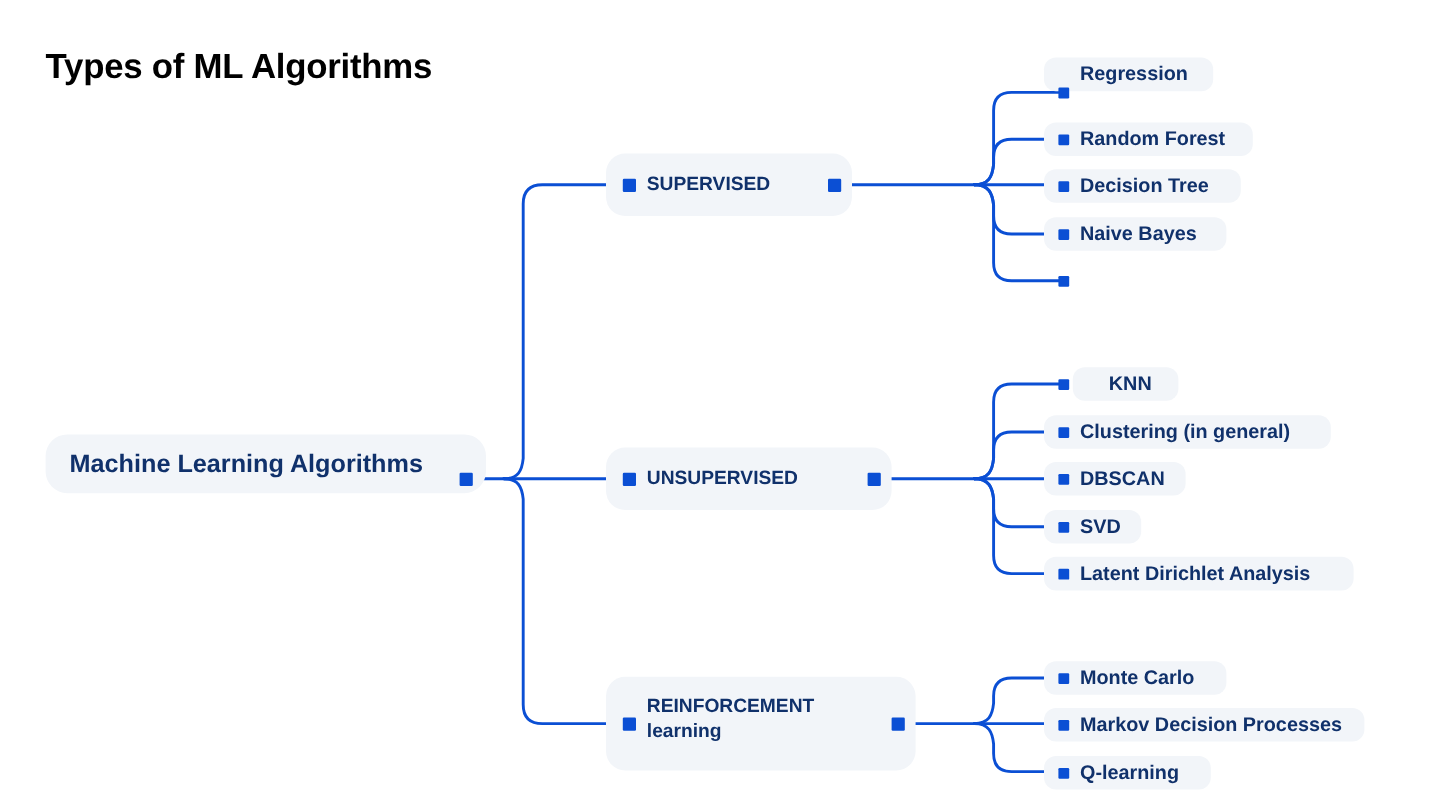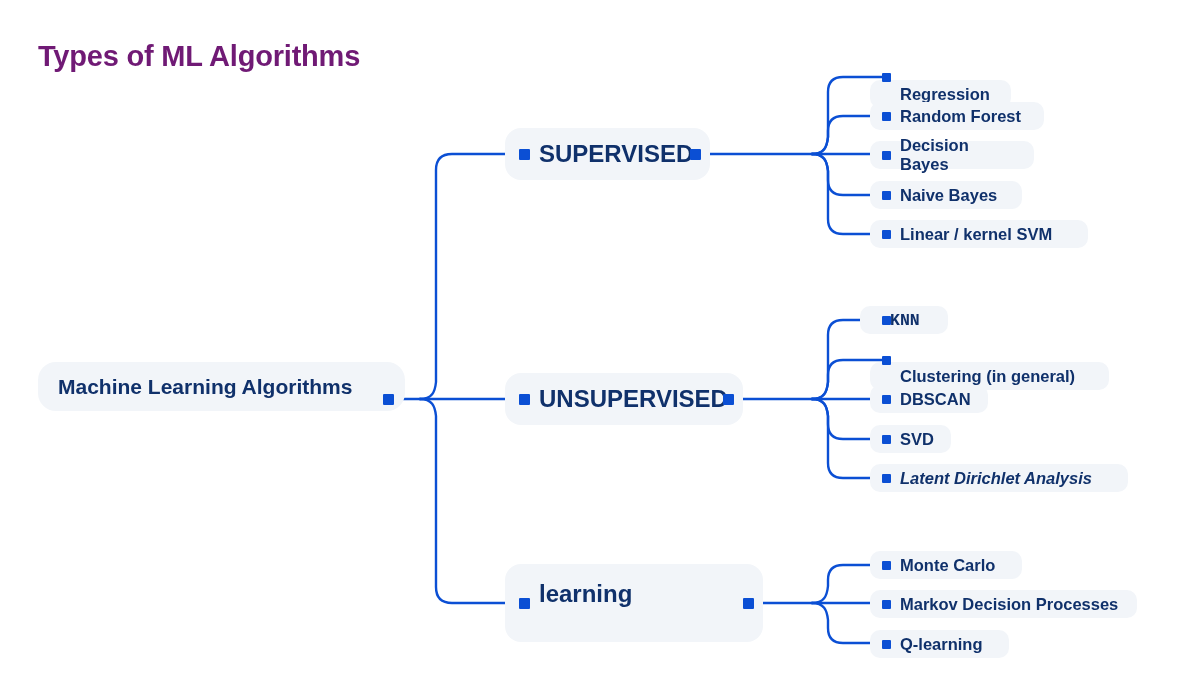--- a/index.html
+++ b/index.html
@@ -23,21 +23,21 @@
     height: 674px;
   }
 
   
   .page-title {
     position: absolute;
     left: 38px;
     top: 40px;
     font-size: 29px;
     font-weight: bold;
-    color: #701a75;
+    color: #000000;
     letter-spacing: -0.2px;
     white-space: nowrap;
   }
 
   
   .links {
     position: absolute;
     left: 0;
     top: 0;
     width: 1200px;
@@ -66,21 +66,21 @@
   .node-root {
     border-radius: 18px;
     font-size: 21px;
     font-weight: bold;
     padding-left: 20px;
     padding-right: 38px;
   }
 
   .node-branch {
     border-radius: 16px;
-    font-size: 24px;
+    font-size: 16px;
     font-weight: bold;
     padding-left: 34px;
     padding-right: 34px;
   }
   .node-branch.two-line {
     align-items: flex-start;
     padding-top: 13px;
     line-height: 1.32;
   }
 
@@ -144,77 +144,75 @@
     <span>Machine Learning Algorithms</span>
   </div>
   <div class="marker marker-lg" style="left:383px; top:394px;"></div>
 
   <div class="node node-branch" style="left:505px; top:128px; width:205px; height:52px;">
     <span>SUPERVISED</span>
   </div>
   <div class="marker marker-lg" style="left:519px; top:149px;"></div>
   <div class="marker marker-lg" style="left:690px; top:149px;"></div>
 
-  <div class="node node-leaf" style="left:870px; top:80px; width:141px;">
+  <div class="node node-leaf" style="left:870px; top:48px; width:141px;">
     <span>Regression</span>
   </div>
   <div class="marker marker-sm" style="left:882px; top:73px;"></div>
 
   <div class="node node-leaf" style="left:870px; top:102px; width:174px;">
     <span>Random Forest</span>
   </div>
   <div class="marker marker-sm" style="left:882px; top:112px;"></div>
 
   <div class="node node-leaf" style="left:870px; top:141px; width:164px;">
-    <span>Decision Bayes</span>
+    <span>Decision Tree</span>
   </div>
   <div class="marker marker-sm" style="left:882px; top:151px;"></div>
 
   <div class="node node-leaf" style="left:870px; top:181px; width:152px;">
     <span>Naive Bayes</span>
   </div>
   <div class="marker marker-sm" style="left:882px; top:191px;"></div>
 
-  <div class="node node-leaf" style="left:870px; top:220px; width:218px;">
-    <span>Linear / kernel SVM</span>
-  </div>
   <div class="marker marker-sm" style="left:882px; top:230px;"></div>
 
   <div class="node node-branch" style="left:505px; top:373px; width:238px; height:52px;">
     <span>UNSUPERVISED</span>
   </div>
   <div class="marker marker-lg" style="left:519px; top:394px;"></div>
   <div class="marker marker-lg" style="left:723px; top:394px;"></div>
 
-  <div class="node node-leaf" style="left:860px; top:306px; width:88px;font-family:Liberation Mono, monospace;">
+  <div class="node node-leaf" style="left:894px; top:306px; width:88px;">
     <span>KNN</span>
   </div>
   <div class="marker marker-sm" style="left:882px; top:316px;"></div>
 
-  <div class="node node-leaf" style="left:870px; top:346px; width:239px;margin-top:16px;">
+  <div class="node node-leaf" style="left:870px; top:346px; width:239px;">
     <span>Clustering (in general)</span>
   </div>
   <div class="marker marker-sm" style="left:882px; top:356px;"></div>
 
   <div class="node node-leaf" style="left:870px; top:385px; width:118px;text-align:center;">
     <span>DBSCAN</span>
   </div>
   <div class="marker marker-sm" style="left:882px; top:395px;"></div>
 
   <div class="node node-leaf" style="left:870px; top:425px; width:81px;">
     <span>SVD</span>
   </div>
   <div class="marker marker-sm" style="left:882px; top:435px;"></div>
 
-  <div class="node node-leaf" style="left:870px; top:464px; width:258px;font-style:italic;">
+  <div class="node node-leaf" style="left:870px; top:464px; width:258px;">
     <span>Latent Dirichlet Analysis</span>
   </div>
   <div class="marker marker-sm" style="left:882px; top:474px;"></div>
 
   <div class="node node-branch two-line" style="left:505px; top:564px; width:258px; height:78px; display:block; padding-top:14px;">
+    <div>REINFORCEMENT</div>
     <div>learning</div>
   </div>
   <div class="marker marker-lg" style="left:519px; top:598px;"></div>
   <div class="marker marker-lg" style="left:743px; top:598px;"></div>
 
   <div class="node node-leaf" style="left:870px; top:551px; width:152px;align-items:center;">
     <span>Monte Carlo</span>
   </div>
   <div class="marker marker-sm" style="left:882px; top:561px;"></div>
 

